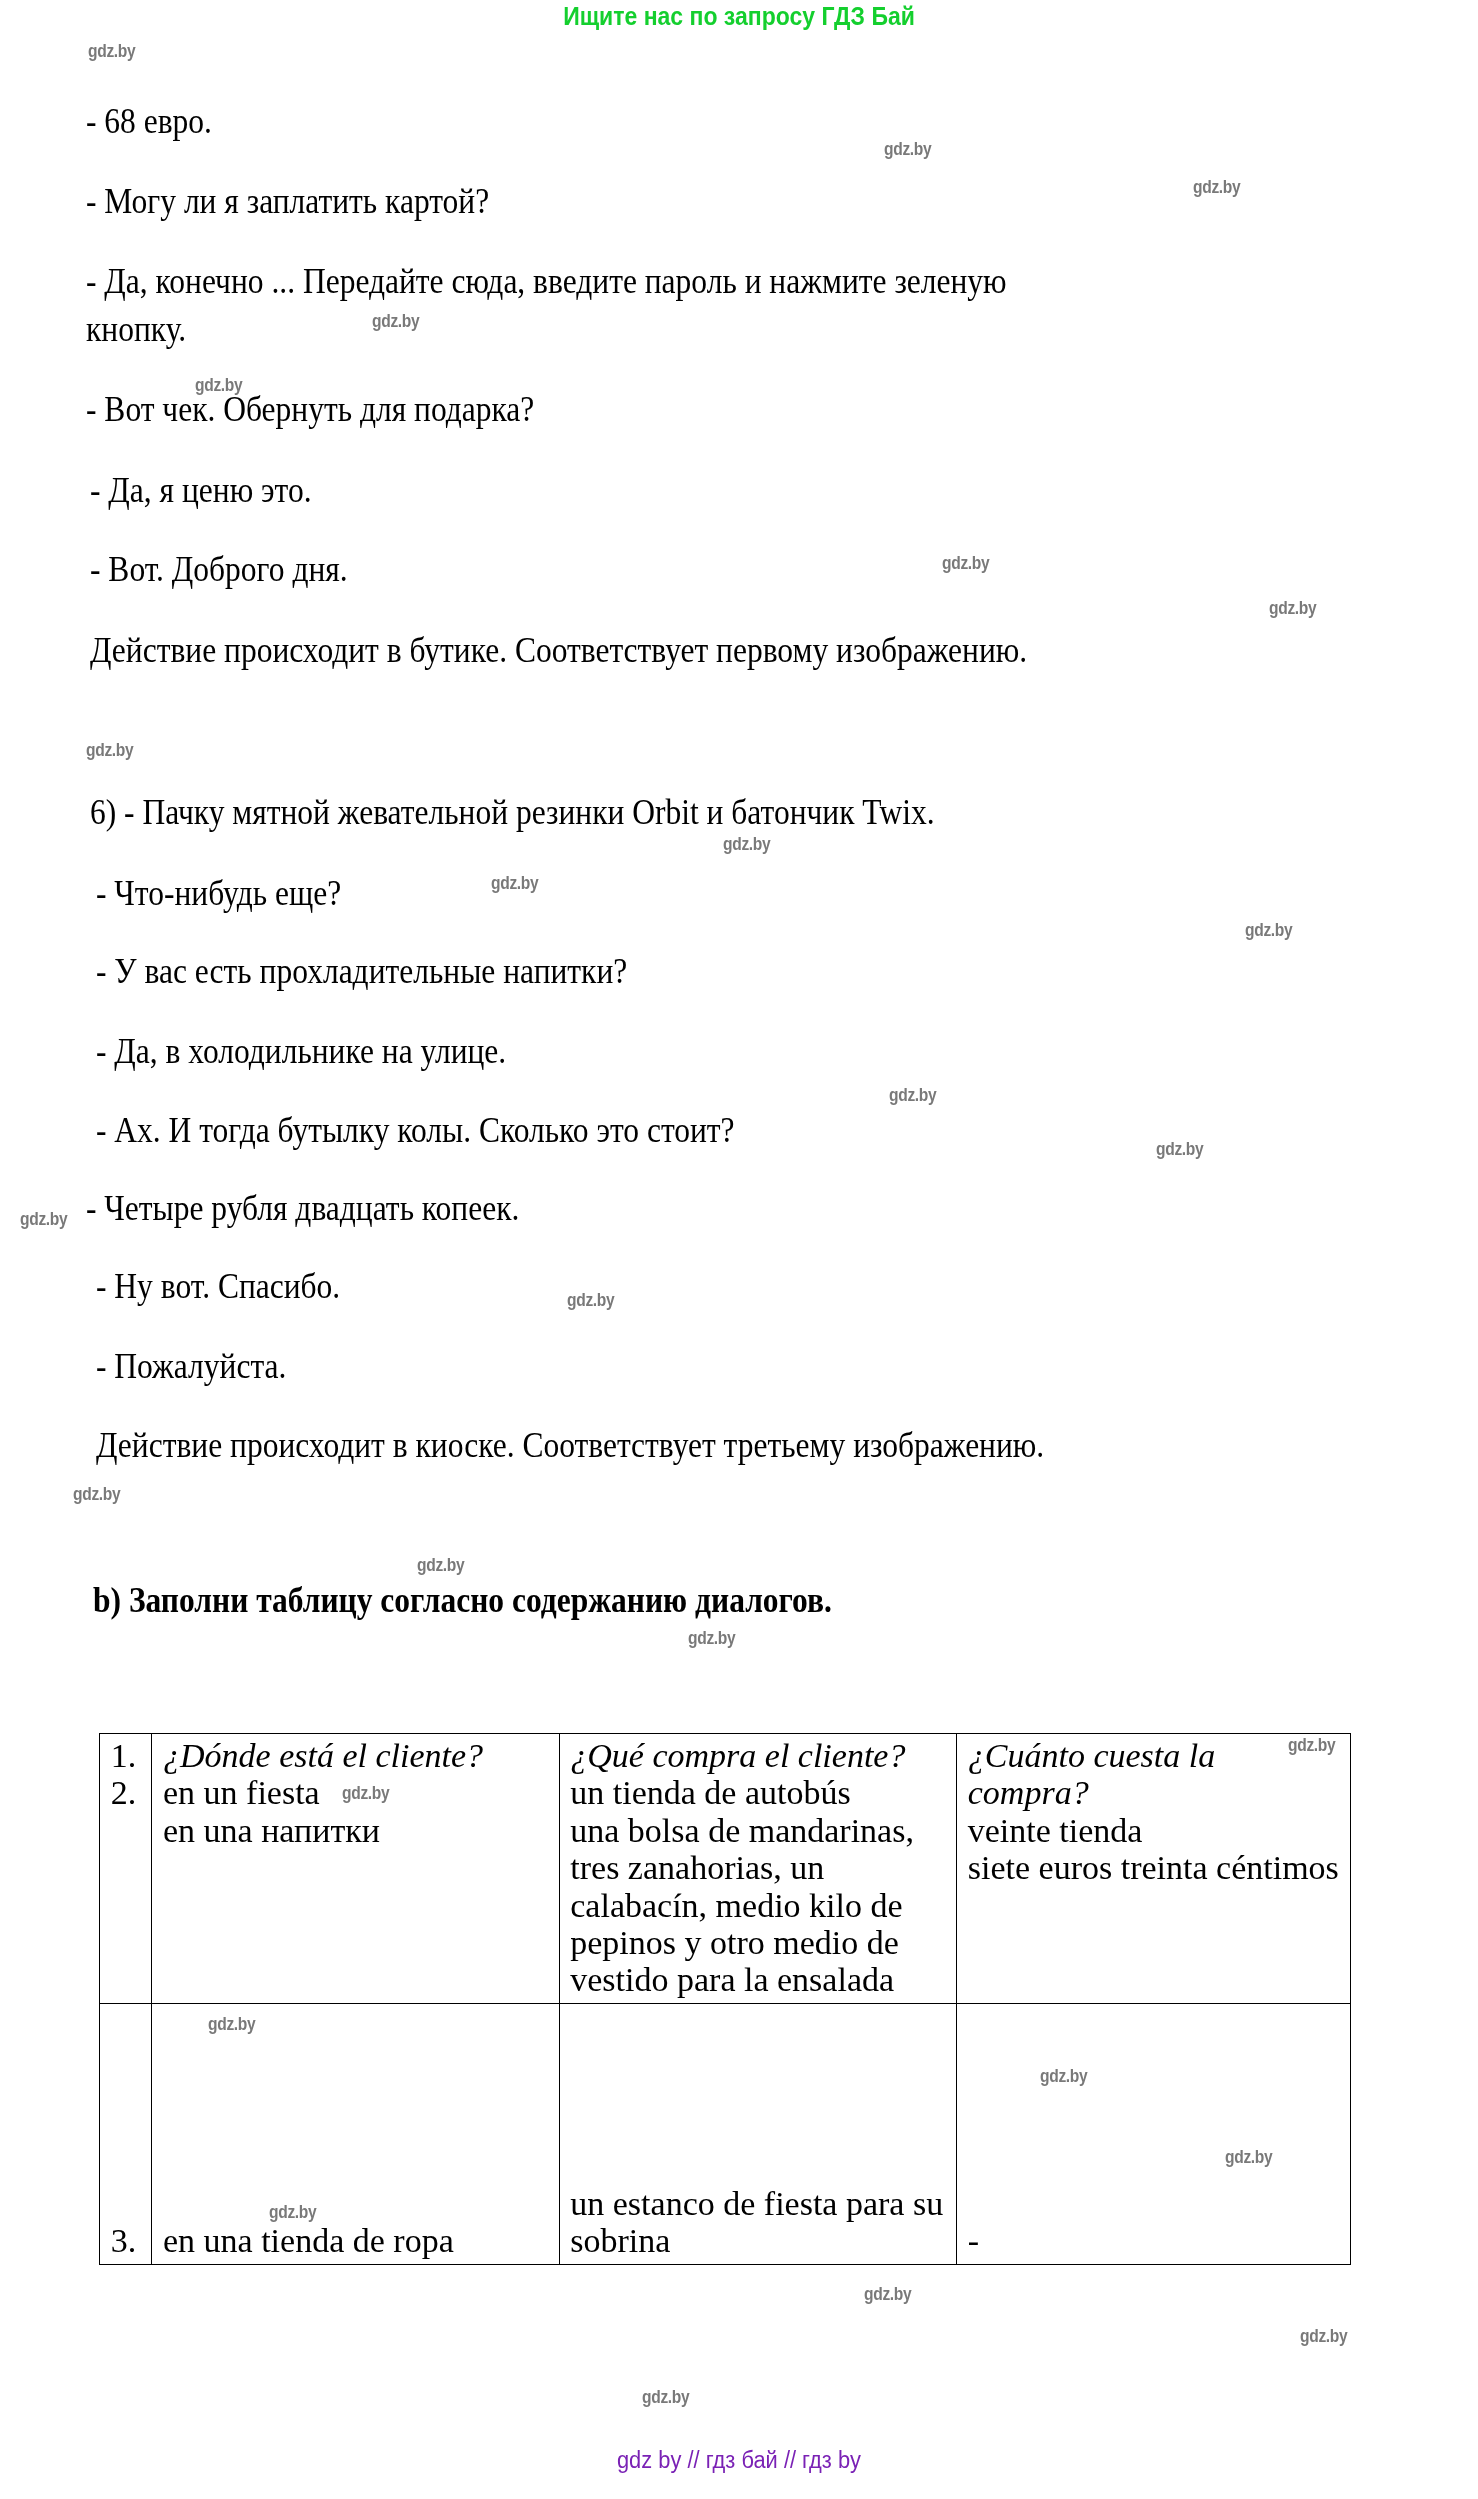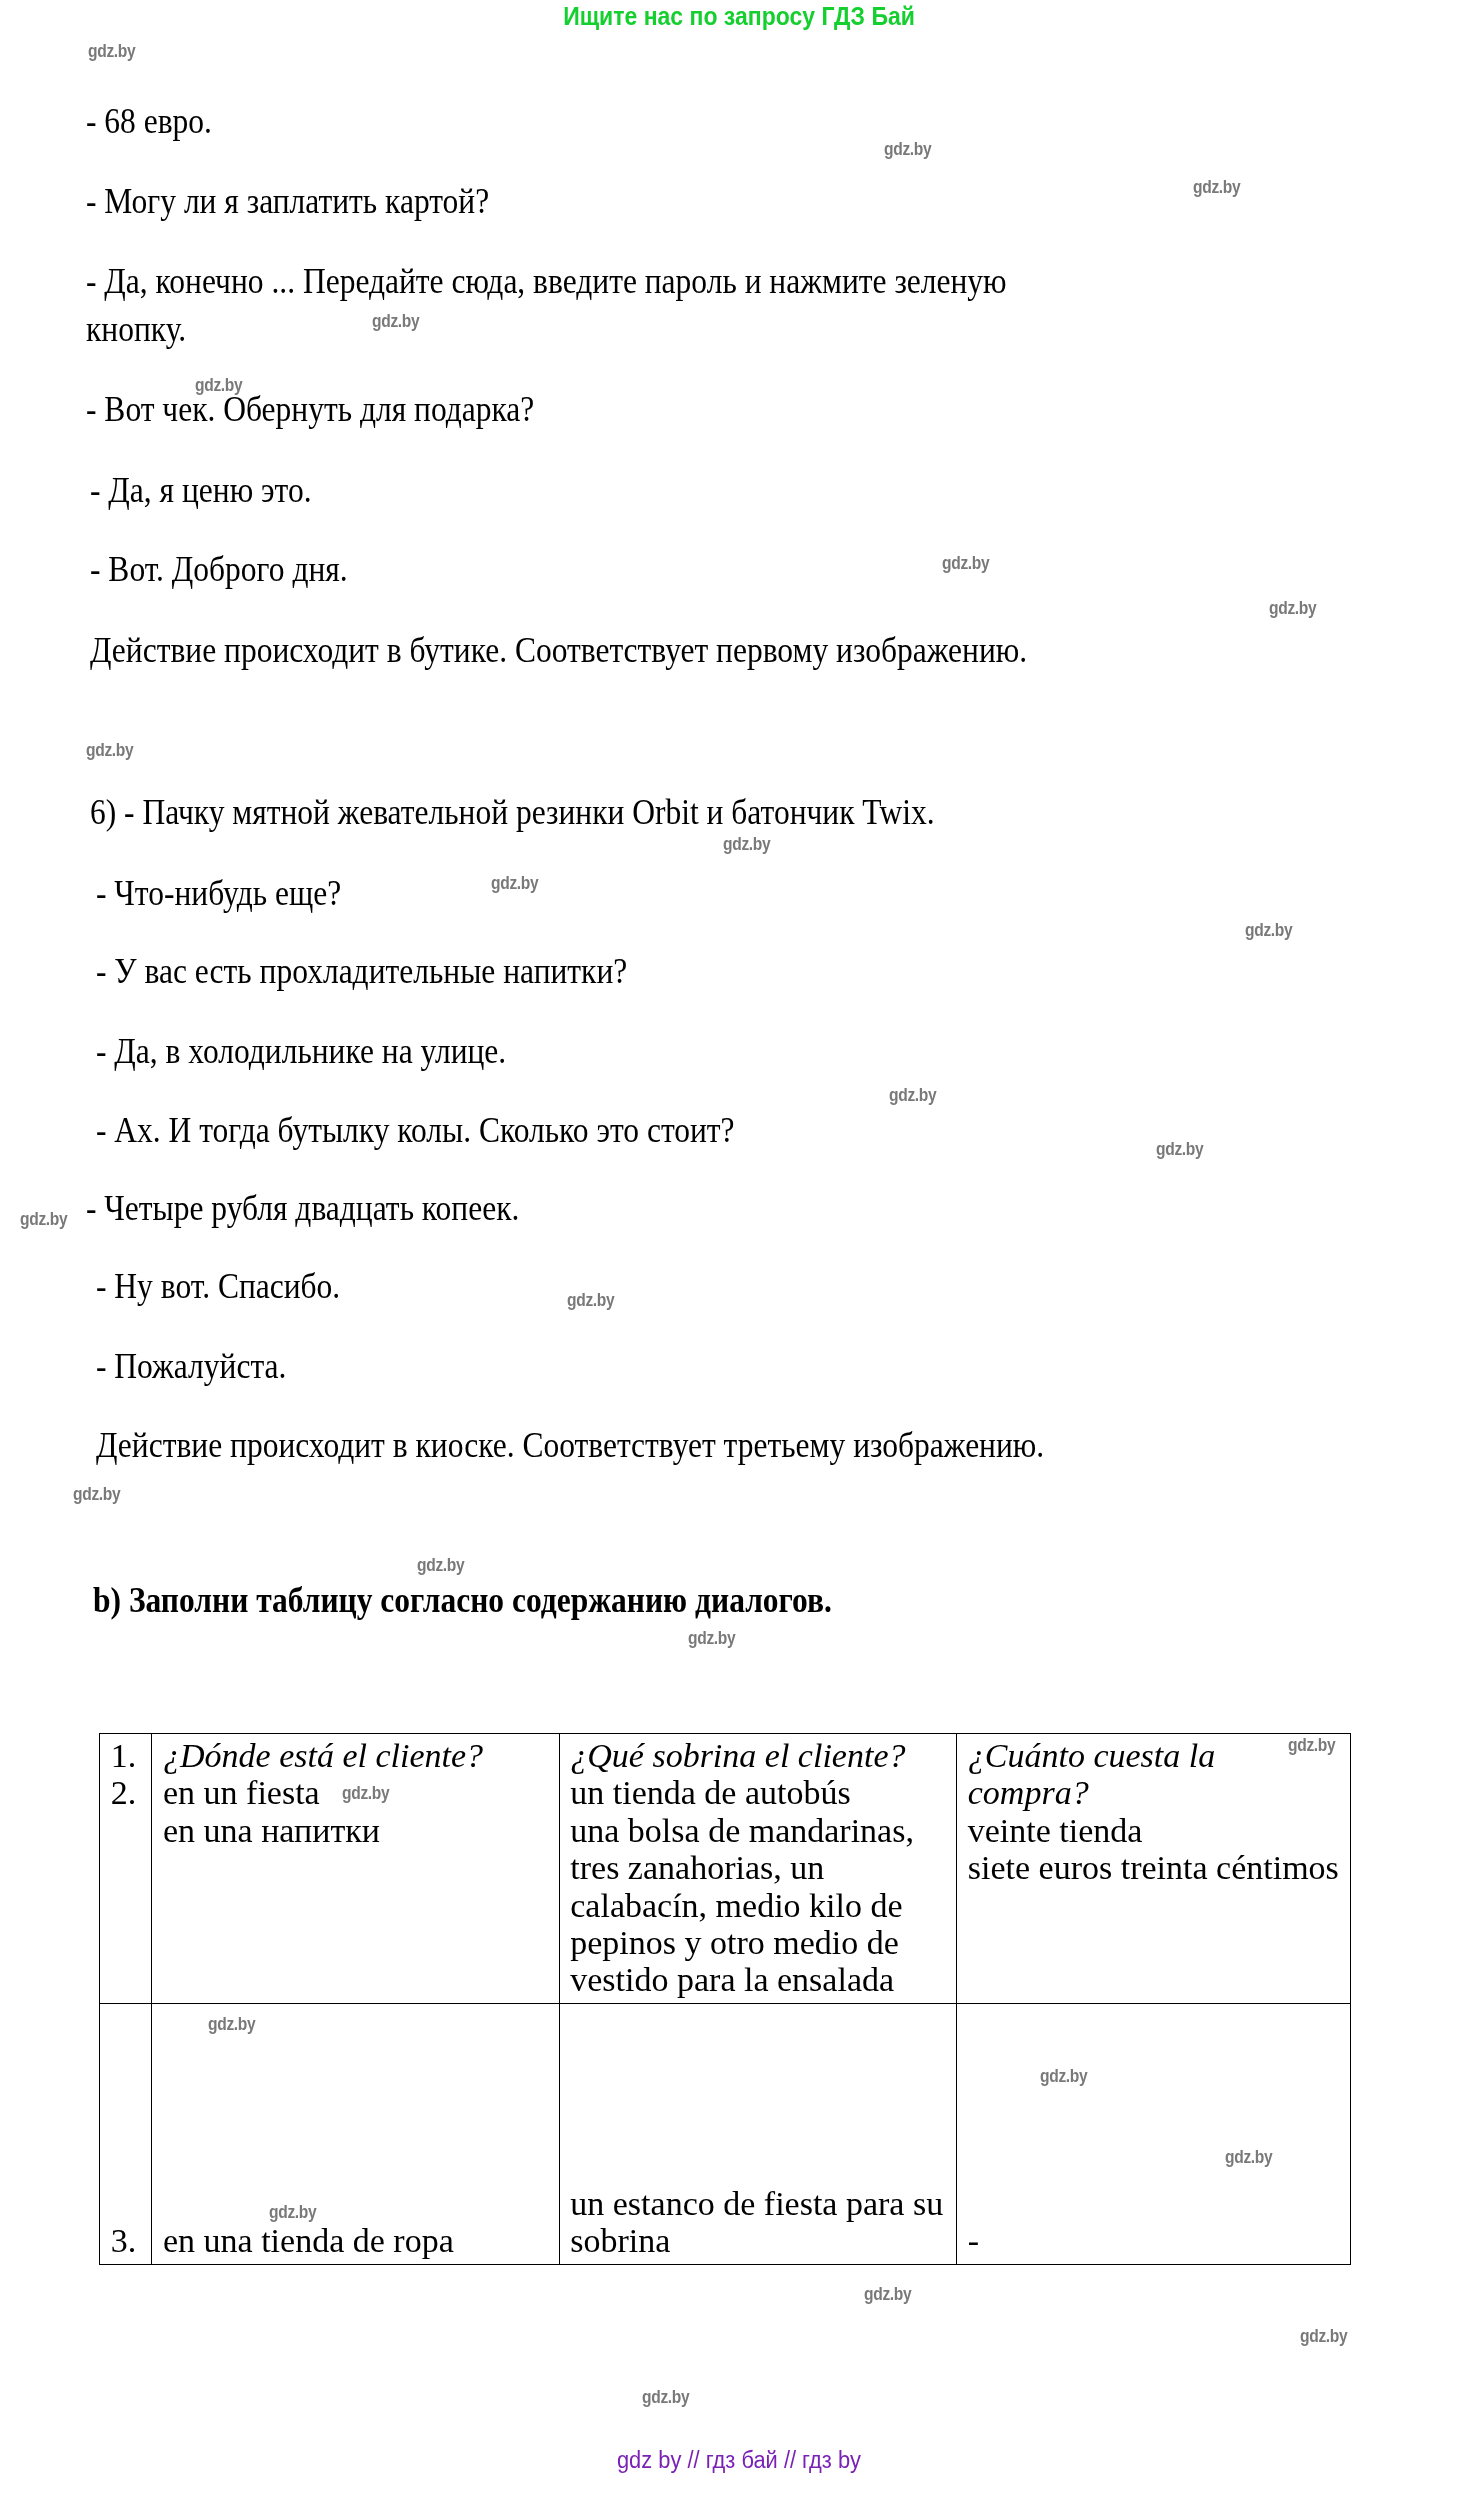--- a/index.html
+++ b/index.html
@@ -159,21 +159,21 @@
   <table class="tbl">
     <tbody>
         <tr class="r1">
       <td class="num">1.<span class="ans">2.</span></td>
       <td class="c1">
         <span class="qhead">¿Dónde está el cliente?</span>
         <span class="ans">en un fiesta</span>
       <span class="ans">en una напитки</span>
           </td>
       <td class="c2">
-        <span class="qhead">¿Qué sobrina el cliente?</span>
+        <span class="qhead">¿Qué compra el cliente?</span>
         <span class="ans">un tienda de autobús</span>
       <span class="ans">una bolsa de mandarinas, tres zanahorias, un calabacín, medio kilo de pepinos y otro medio de vestido para la ensalada</span>
           </td>
       <td class="c3">
         <span class="qhead">¿Cuánto cuesta la compra?</span>
         <span class="ans">veinte tienda</span>
       <span class="ans">siete euros treinta céntimos</span>
           </td>
     </tr>
 

